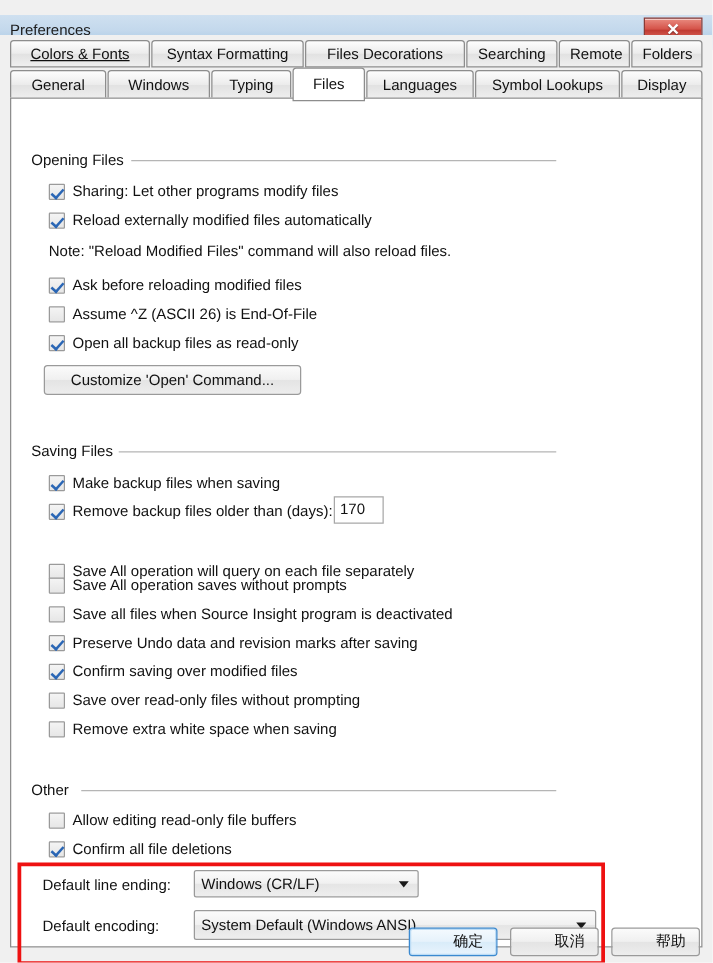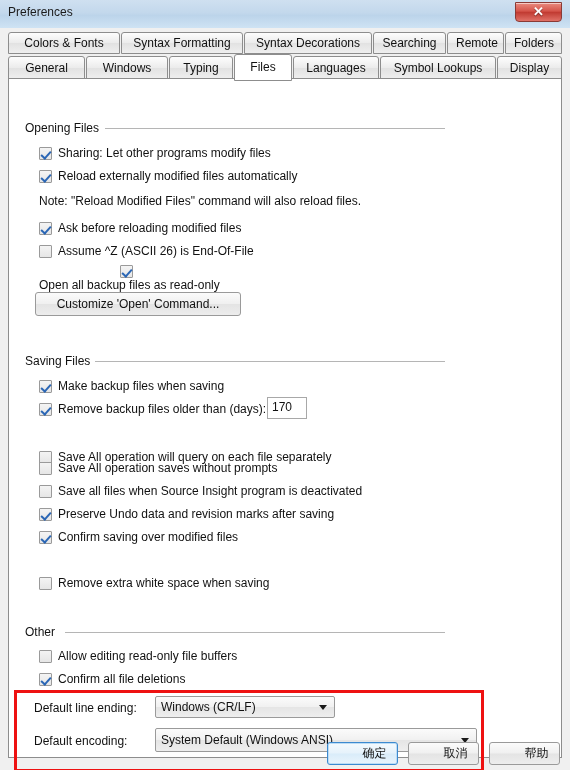--- a/index.html
+++ b/index.html
@@ -9,21 +9,21 @@
     font-family:"Liberation Sans", sans-serif;
     font-size:12px;
     color:#000;
     background:#f0f0f0;
     overflow:hidden;
     position:relative;
   }
 
   
   #titlebar{
-    position:absolute; left:0; top:0; width:570px; height:28px;
+    position:absolute; left:0; top:12px; width:570px; height:28px;
     background:linear-gradient(to bottom,#cfe0f0 0%,#c3d8ec 45%,#bcd4ea 55%,#cfe3f4 100%);
   }
   #titlebar-text{
     position:absolute; left:8px; top:5px;
     font-size:12px; color:#1c1c1c;
   }
   #close-button{
     position:absolute; right:8px; top:2px;
     width:47px; height:20px;
     border-radius:0 0 4px 4px;
@@ -166,23 +166,23 @@
 <body>
 
 <div id="titlebar">
   <div id="titlebar-text">Preferences</div>
   <div id="close-button">✕</div>
 </div>
 
 <div id="dialog-body">
 
   <div id="tab-area">
-    <div class="tab row1" style="left:0px;width:112px;">Colors &amp; Fonts</div>
+    <div class="tab row1" style="left:0px;width:112px;text-decoration:underline;">Colors &amp; Fonts</div>
     <div class="tab row1" style="left:113px;width:122px;">Syntax Formatting</div>
-    <div class="tab row1" style="left:236px;width:128px;">Syntax Decorations</div>
+    <div class="tab row1" style="left:236px;width:128px;">Files Decorations</div>
     <div class="tab row1" style="left:365px;width:73px;">Searching</div>
     <div class="tab row1" style="left:439px;width:57px;">Remote</div>
     <div class="tab row1" style="left:497px;width:57px;">Folders</div>
 
     <div class="tab row2" style="left:0px;width:77px;">General</div>
     <div class="tab row2" style="left:78px;width:82px;">Windows</div>
     <div class="tab row2" style="left:161px;width:64px;">Typing</div>
     <div class="tab row2 selected" style="left:226px;width:58px;">Files</div>
     <div class="tab row2" style="left:285px;width:86px;">Languages</div>
     <div class="tab row2" style="left:372px;width:116px;">Symbol Lookups</div>
@@ -206,21 +206,21 @@
     <div class="note-text" style="left:30px; top:115px;">Note: "Reload Modified Files" command will also reload files.</div>
 
     <div class="cbrow" style="left:30px; top:140px;align-items:center;">
       <span class="cbox checked"></span>
       <span class="cblabel">Ask before reloading modified files</span>
     </div>
     <div class="cbrow" style="left:30px; top:163px;text-align:right;">
       <span class="cbox"></span>
       <span class="cblabel">Assume ^Z (ASCII 26) is End-Of-File</span>
     </div>
-    <div class="cbrow" style="left:30px; top:186px;flex-direction:column;">
+    <div class="cbrow" style="left:30px; top:186px;">
       <span class="cbox checked"></span>
       <span class="cblabel">Open all backup files as read-only</span>
     </div>
 
     <div class="btn" style="left:26px; top:213px; width:206px; height:24px; line-height:22px;">Customize 'Open' Command...</div>
 
     <div class="group-title" style="left:16px; top:275px;">Saving Files</div>
     <div class="group-line" style="left:86px; top:282px; width:350px;"></div>
 
     <div class="cbrow" style="left:30px; top:298px;">
@@ -246,20 +246,24 @@
       <span class="cbox"></span>
       <span class="cblabel">Save all files when Source Insight program is deactivated</span>
     </div>
     <div class="cbrow" style="left:30px; top:426px;">
       <span class="cbox checked"></span>
       <span class="cblabel">Preserve Undo data and revision marks after saving</span>
     </div>
     <div class="cbrow" style="left:30px; top:449px;">
       <span class="cbox checked"></span>
       <span class="cblabel">Confirm saving over modified files</span>
+    </div>
+    <div class="cbrow" style="left:30px; top:472px;">
+      <span class="cbox"></span>
+      <span class="cblabel">Save over read-only files without prompting</span>
     </div>
     <div class="cbrow" style="left:30px; top:495px;">
       <span class="cbox"></span>
       <span class="cblabel">Remove extra white space when saving</span>
     </div>
 
     <div class="group-title" style="left:16px; top:546px;">Other</div>
     <div class="group-line" style="left:56px; top:553px; width:380px;"></div>
 
     <div class="cbrow" style="left:30px; top:568px;">

